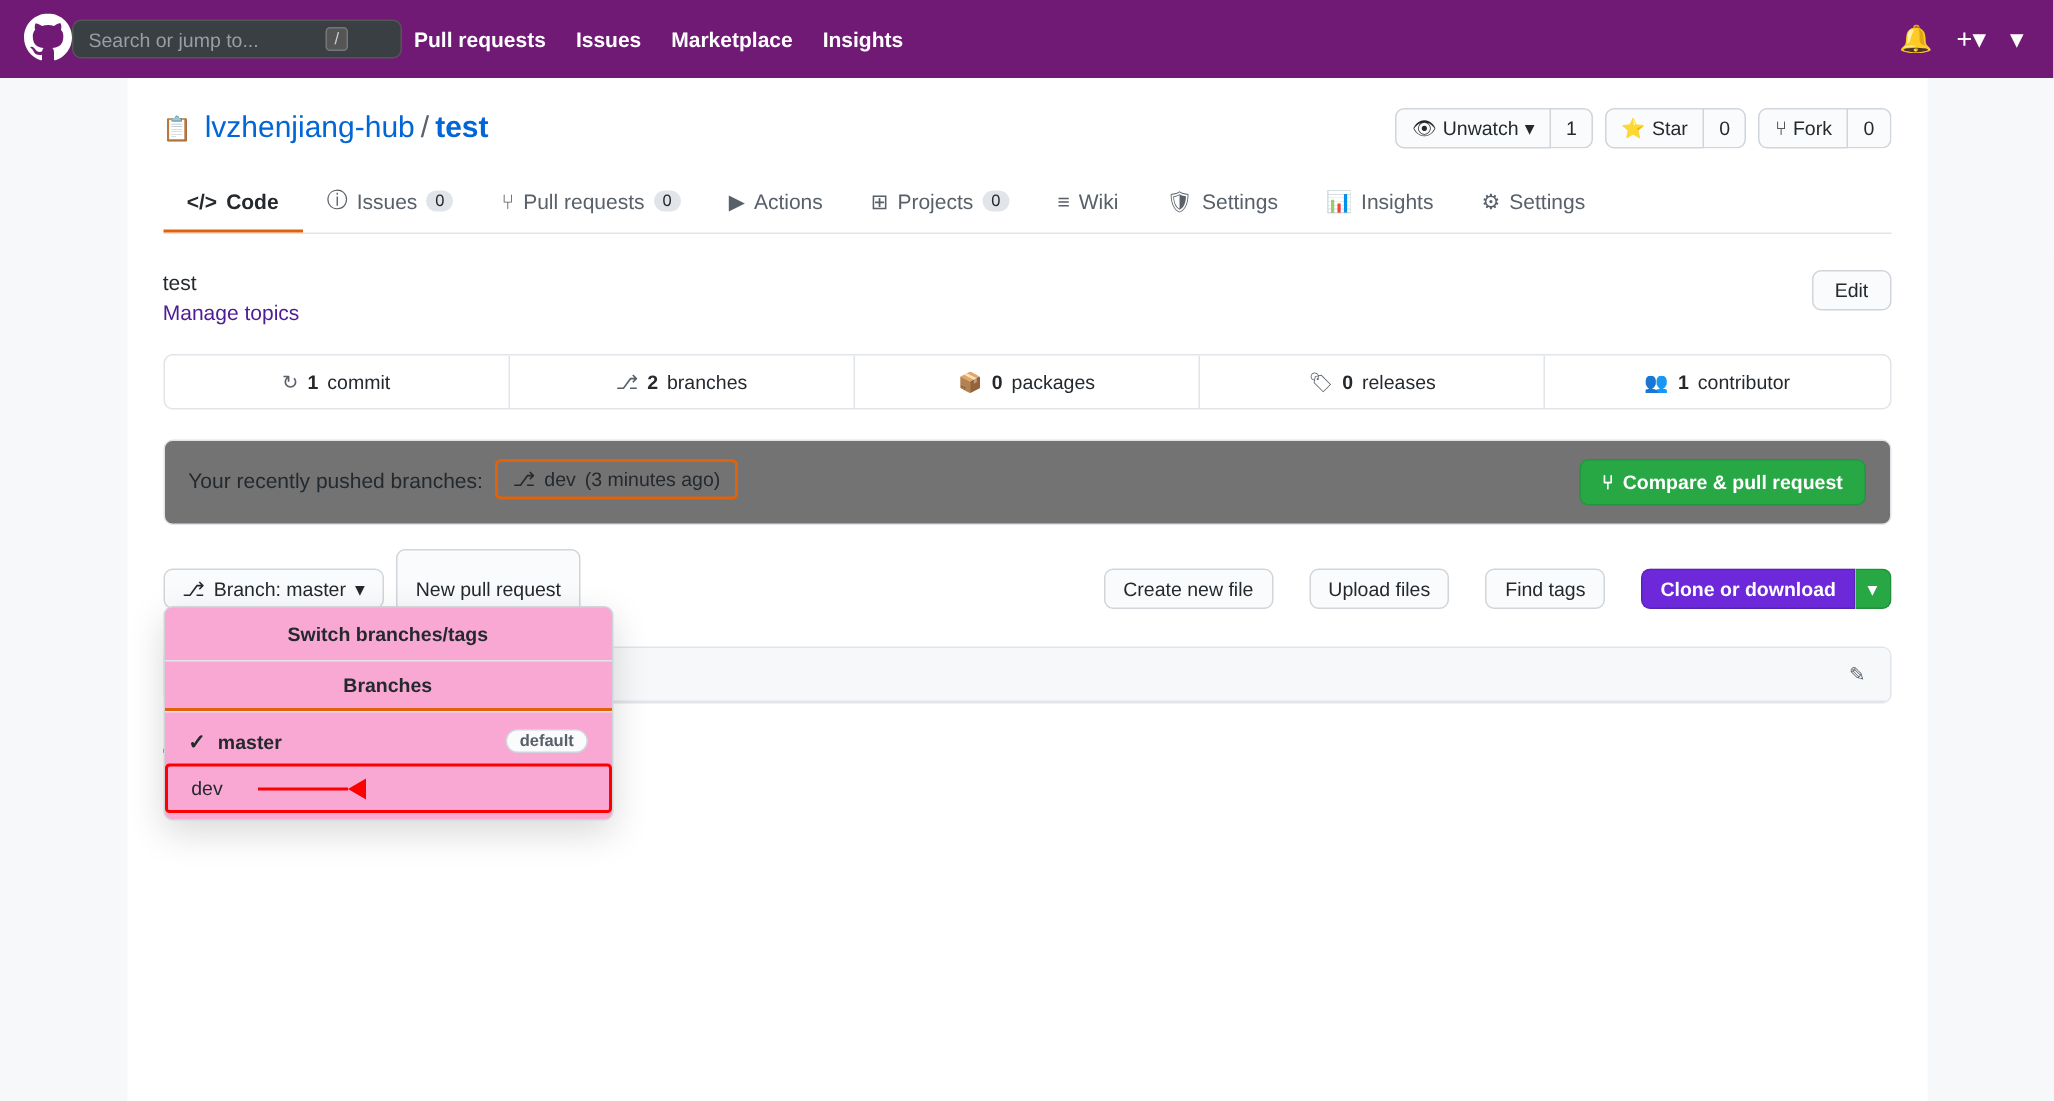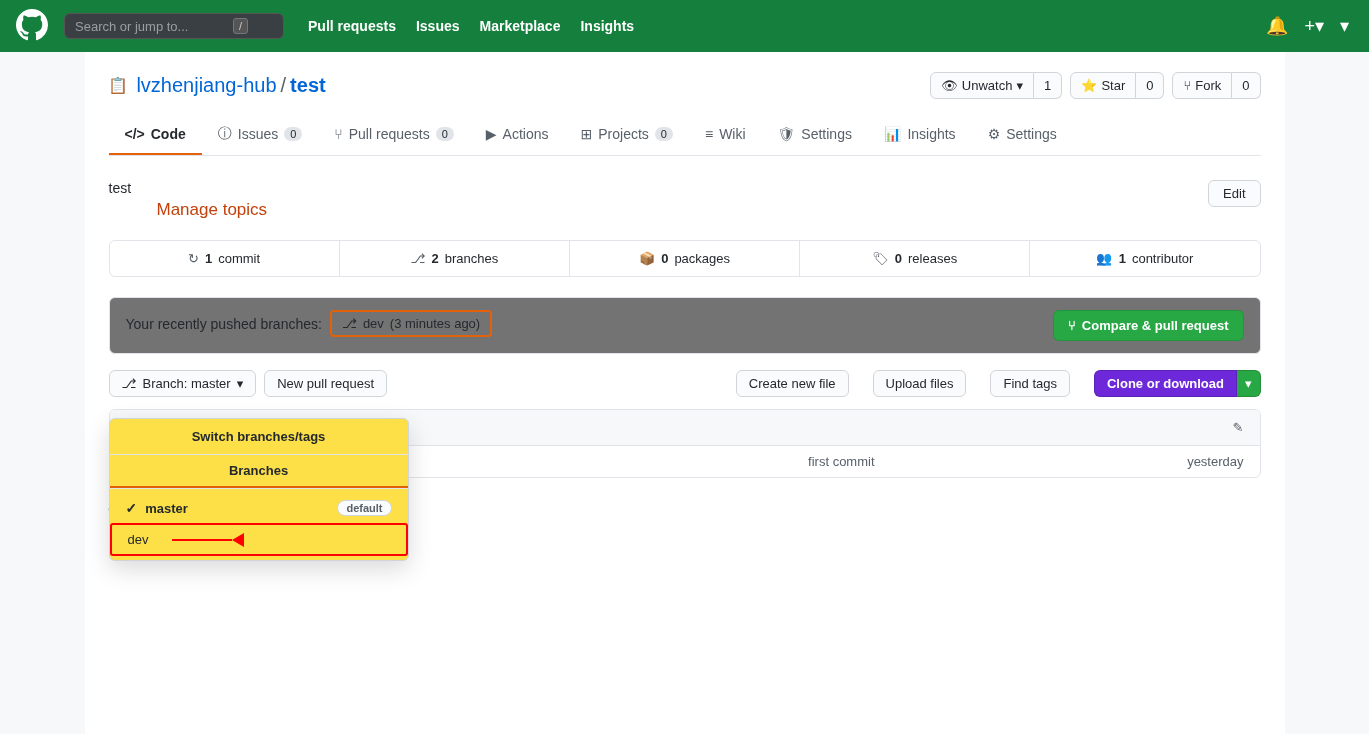--- a/index.html
+++ b/index.html
@@ -1,25 +1,25 @@
 <!DOCTYPE html>
 <html><head>
   <meta charset="utf-8">
   <style>
     * { box-sizing: border-box; margin: 0; padding: 0; }
     body { font-family: -apple-system, BlinkMacSystemFont, 'Segoe UI', Helvetica, Arial, sans-serif; font-size: 14px; background: #f6f8fa; color: #24292e; }
 
     
     .topnav {
-      background: #15803d;
+      background: #701a75;
       display: flex;
       align-items: center;
       padding: 0 16px;
       height: 52px;
-      gap: 16px;
+      gap: 0;
     }
     .topnav-logo {
       width: 32px; height: 32px;
       fill: white;
       flex-shrink: 0;
     }
     .topnav-search {
       display: flex;
       align-items: center;
       background: #3a3f44;
@@ -179,21 +179,21 @@
     }
 
     
     .repo-description {
       display: flex;
       align-items: flex-start;
       justify-content: space-between;
       margin-bottom: 20px;
     }
     .repo-title { font-size: 14px; color: #24292e; margin-bottom: 4px; }
-    .manage-topics { color: #c2410c; text-decoration: none; font-size: 17px; margin-left: 48px; }
+    .manage-topics { color: #4c1d95; text-decoration: none; font-size: 14px; }
     .btn-edit {
       background: #fafbfc;
       border: 1px solid #d1d5da;
       border-radius: 6px;
       padding: 5px 14px;
       font-size: 13px;
       cursor: pointer;
       color: #24292e;
     }
 
@@ -280,21 +280,21 @@
       cursor: pointer;
       display: flex;
       align-items: center;
       gap: 6px;
       color: #24292e;
     }
     .btn-new-pr {
       background: #fafbfc;
       border: 1px solid #d1d5da;
       border-radius: 6px;
-      padding: 5px 12px;
+      padding: 18px 12px;
       font-size: 13px;
       cursor: pointer;
       color: #24292e;
     }
     .toolbar-right {
       margin-left: auto;
       display: flex;
       align-items: center;
       gap: 24px;
     }
@@ -324,24 +324,24 @@
       border-radius: 0 6px 6px 0;
       padding: 5px 8px;
       font-size: 13px;
       cursor: pointer;
       color: white;
     }
 
     
     .branch-dropdown {
       position: absolute;
-      top: 48px;
+      top: 38px;
       left: 0;
       width: 300px;
-      background: #fde047;
+      background: #f9a8d4;
       border: 1px solid #d1d5da;
       border-radius: 6px;
       box-shadow: 0 8px 24px rgba(0,0,0,0.15);
       z-index: 100;
     }
     .dropdown-header {
       padding: 10px 16px;
       font-size: 13px;
       font-weight: 600;
       color: #24292e;
@@ -634,23 +634,17 @@
         </div>
       </div>
     </div>
   </div>
 
   <div class="file-table">
     <div class="file-table-header">
       <span>Latest commit d1e59f6 yesterday</span>
       <span>✎</span>
     </div>
-    <div class="file-row">
-      <span class="file-icon">📄</span>
-      <a class="file-name" href="#">test</a>
-      <span class="file-msg">first commit</span>
-      <span class="file-time">yesterday</span>
-    </div>
   </div>
 
   <div style="font-size:28px; font-weight:bold; color:#24292e; margin-top: 20px; text-align:left;">test</div>
 
 </div>
 
 </body></html>

